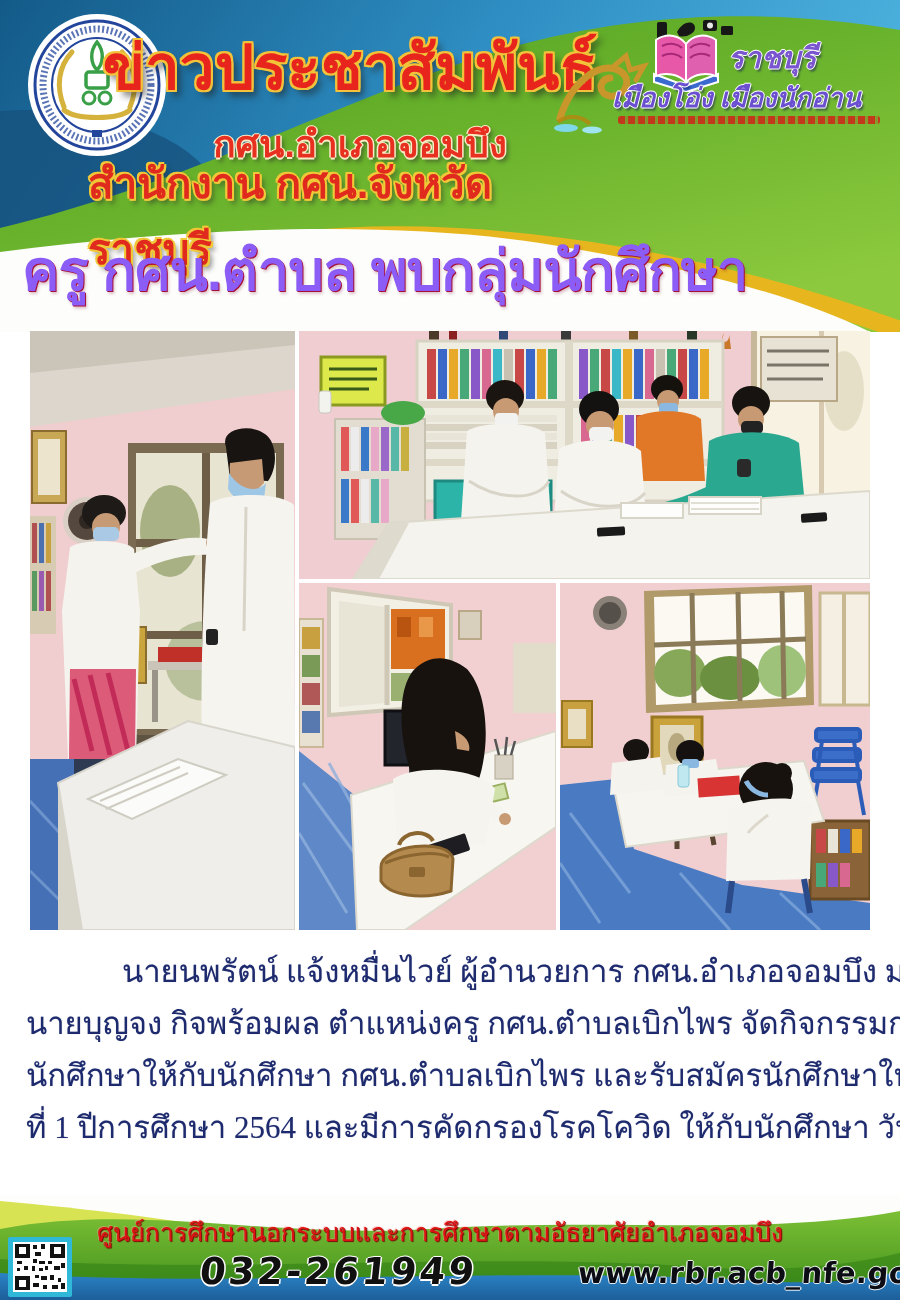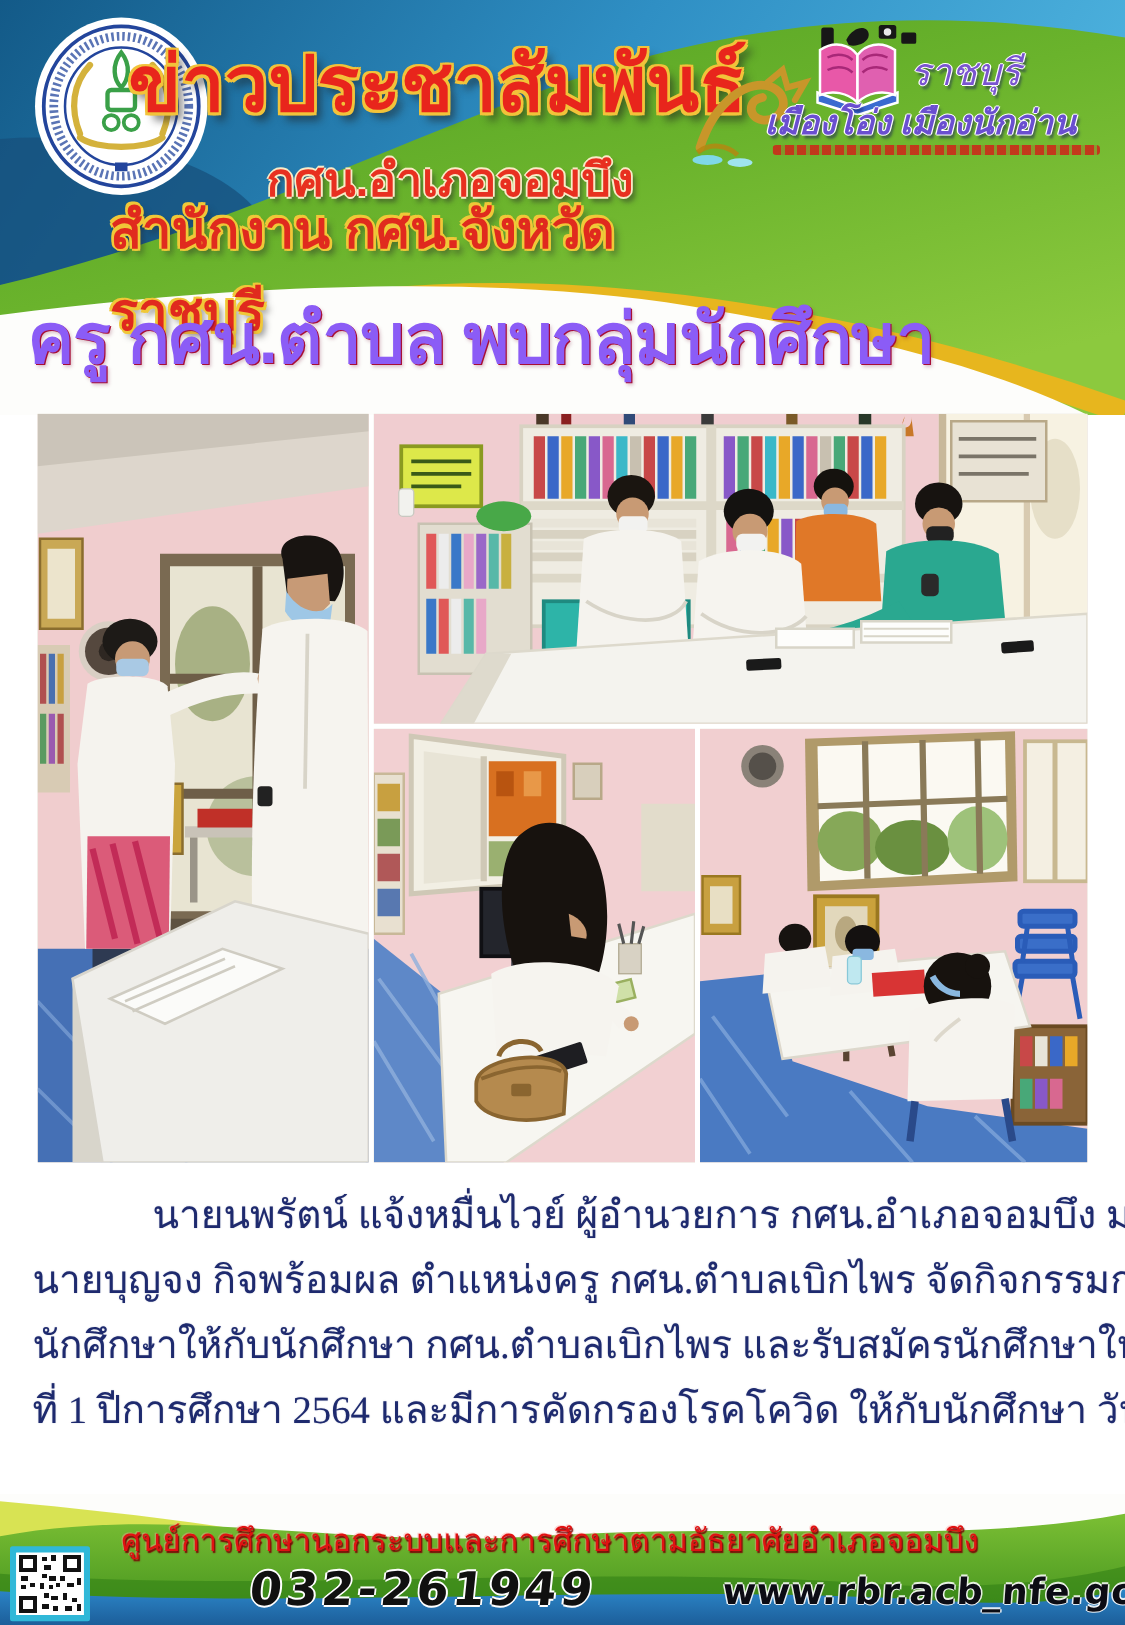--- a/index.html
+++ b/index.html
@@ -30,21 +30,21 @@
     text-shadow:2px 0 #f0c838,-2px 0 #f0c838,0 2px #f0c838,0 -2px #f0c838,
       2px 2px #f0c838,-2px -2px #f0c838,4px 5px 5px rgba(40,40,40,.5);
   }
   .headline{
     left:22px;top:226px;width:740px;
     font-size:56px;font-weight:bold;color:#8b5cf6;letter-spacing:-1px;
     text-shadow:1px 1px 0 #a80f36,2px 3px 3px rgba(120,20,60,.25);
   }
   .rlogo-line1{
     left:728px;top:34px;width:150px;
-    font-size:30px;font-weight:normal;font-style:italic;color:#7a55d0;
+    font-size:30px;font-weight:bold;font-style:italic;color:#7a55d0;
     text-shadow:-1px 0 #fff,1px 0 #fff,0 -1px #fff,0 1px #fff,2px 3px 2px rgba(20,20,90,.5);
   }
   .rlogo-line2{
     left:612px;top:76px;width:290px;
     font-size:27px;font-weight:bold;font-style:italic;color:#6a4fd0;white-space:nowrap;
     text-shadow:-1px 0 #fff,1px 0 #fff,0 -1px #fff,0 1px #fff,2px 3px 2px rgba(20,20,90,.5);
   }
   .rlogo-tagline{
     left:618px;top:116px;width:262px;height:8px;border-radius:3px;
     background:repeating-linear-gradient(90deg,#d02218 0 7px,rgba(208,34,24,.25) 7px 10px);

